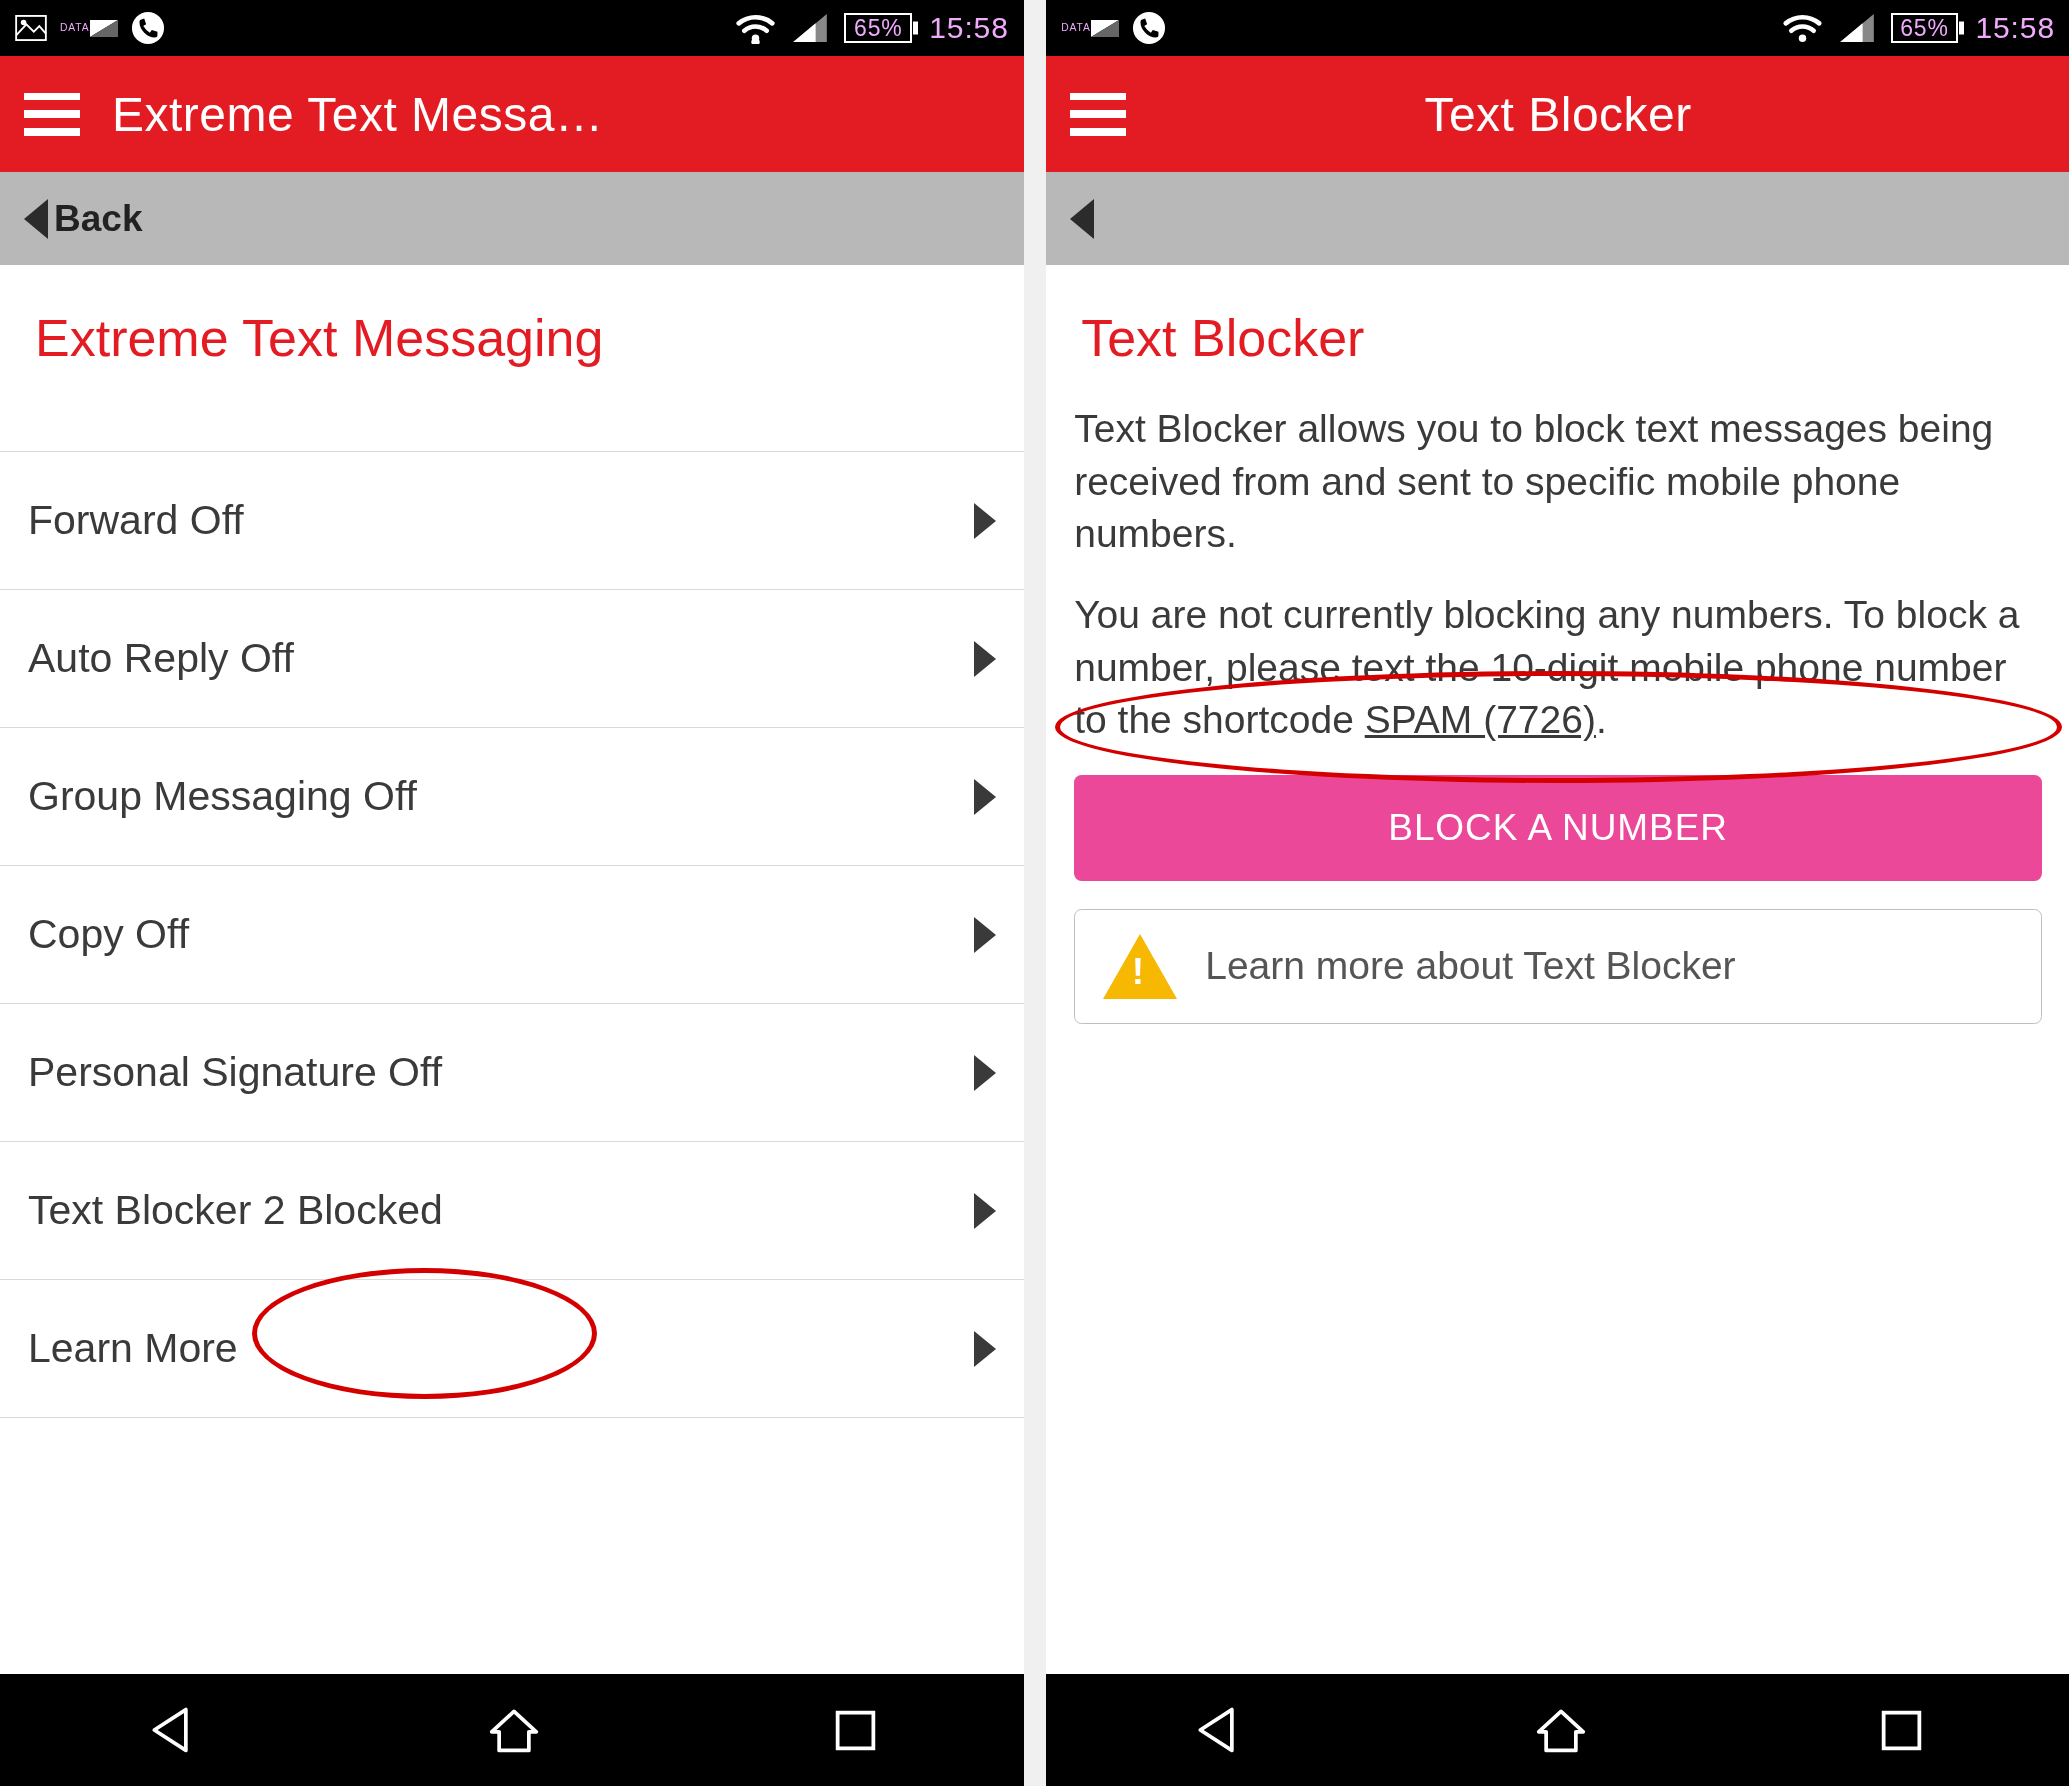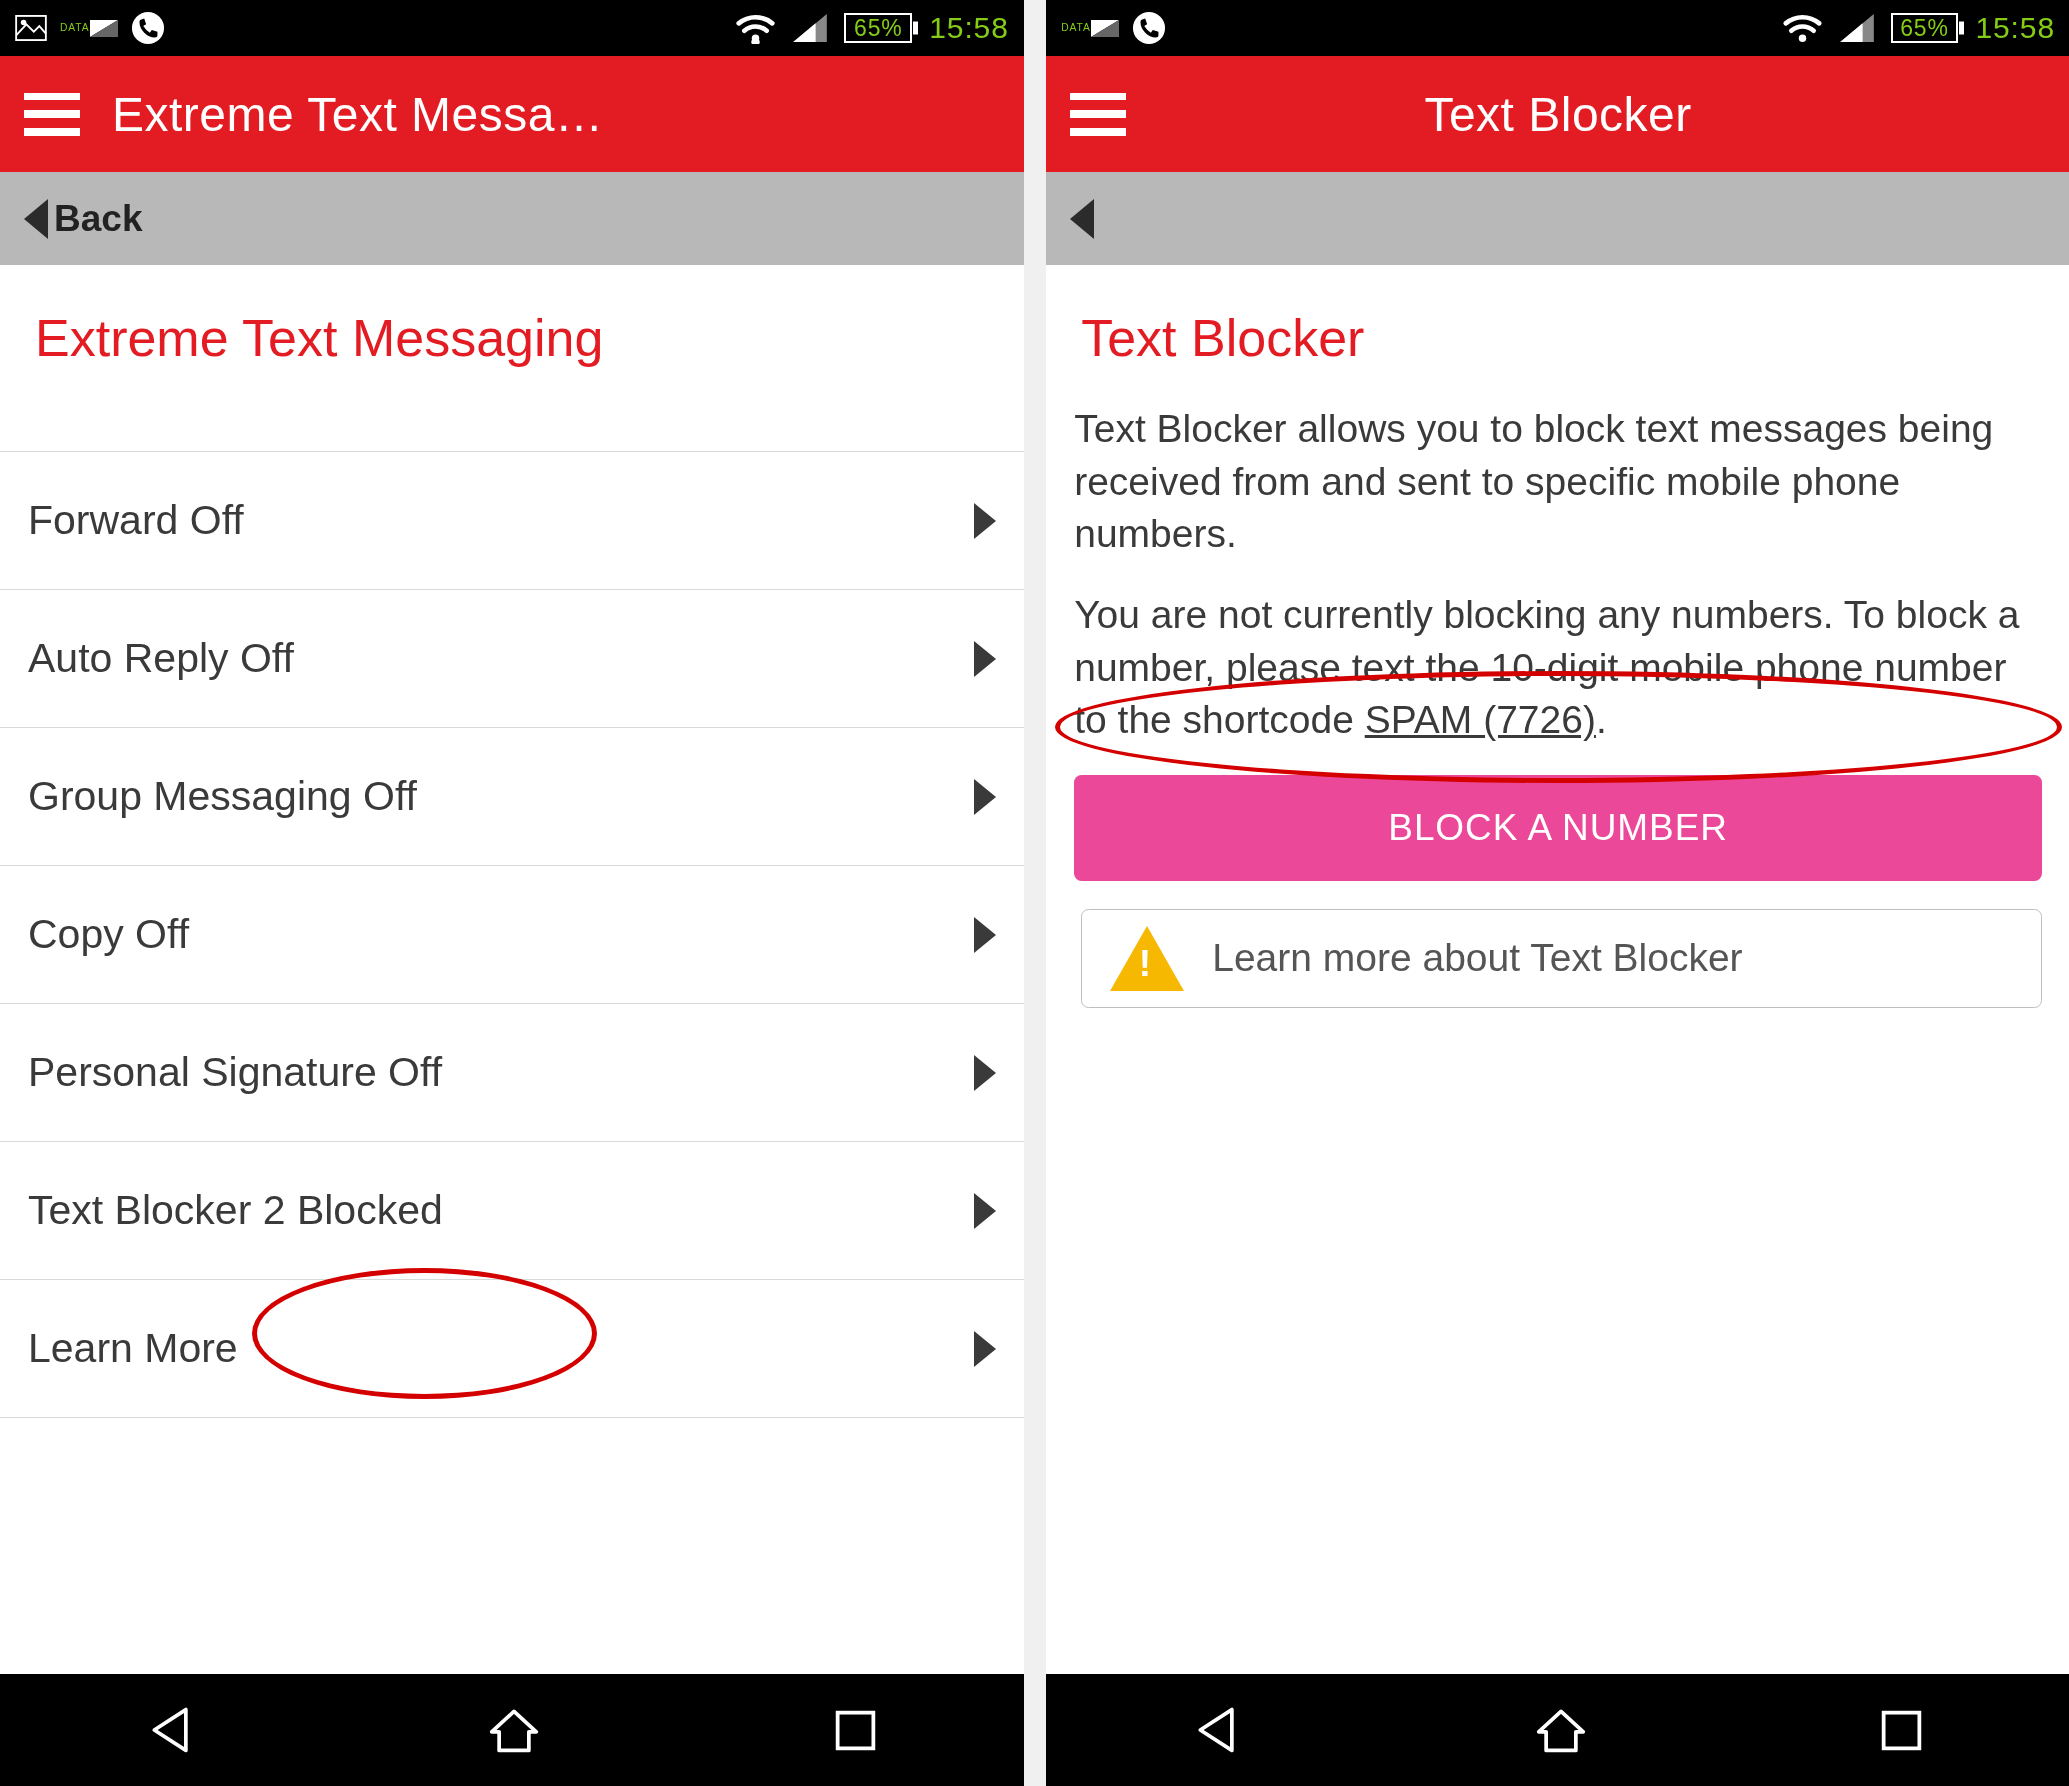--- a/index.html
+++ b/index.html
@@ -18,21 +18,21 @@
     background: #ffffff;
     position: relative;
     display: flex;
     flex-direction: column;
     overflow: hidden;
   }
   
   .statusbar {
     height: 56px;
     background: #000000;
-    color: #84cc16;
+    color: #f0abfc;
     display: flex;
     align-items: center;
     justify-content: space-between;
     padding: 0 15px;
     font-size: 30px;
   }
   .status-left { display: flex; align-items: center; gap: 13px; }
   .status-right { display: flex; align-items: center; gap: 17px; }
   .sb-icon { display: inline-flex; align-items: center; justify-content: center; }
   .battery-box {
@@ -138,25 +138,24 @@
     letter-spacing: 0.9px;
     margin: 17px 0 28px 0;
     font-weight: 500;
   }
   .learn-box {
     border: 1.9px solid #bfbfbf;
     border-radius: 7.5px;
     display: flex;
     align-items: center;
     gap: 28px;
-    padding: 16px 28px;
+    padding: 24px 28px;
     font-size: 39px;
     color: #555;
     font-weight: 300;
-    margin-left: 7px;
   }
   .warn-tri {
     width: 0; height: 0;
     border-left: 37px solid transparent;
     border-right: 37px solid transparent;
     border-bottom: 65px solid #f6b800;
     position: relative;
     flex-shrink: 0;
   }
   .warn-tri::after {

